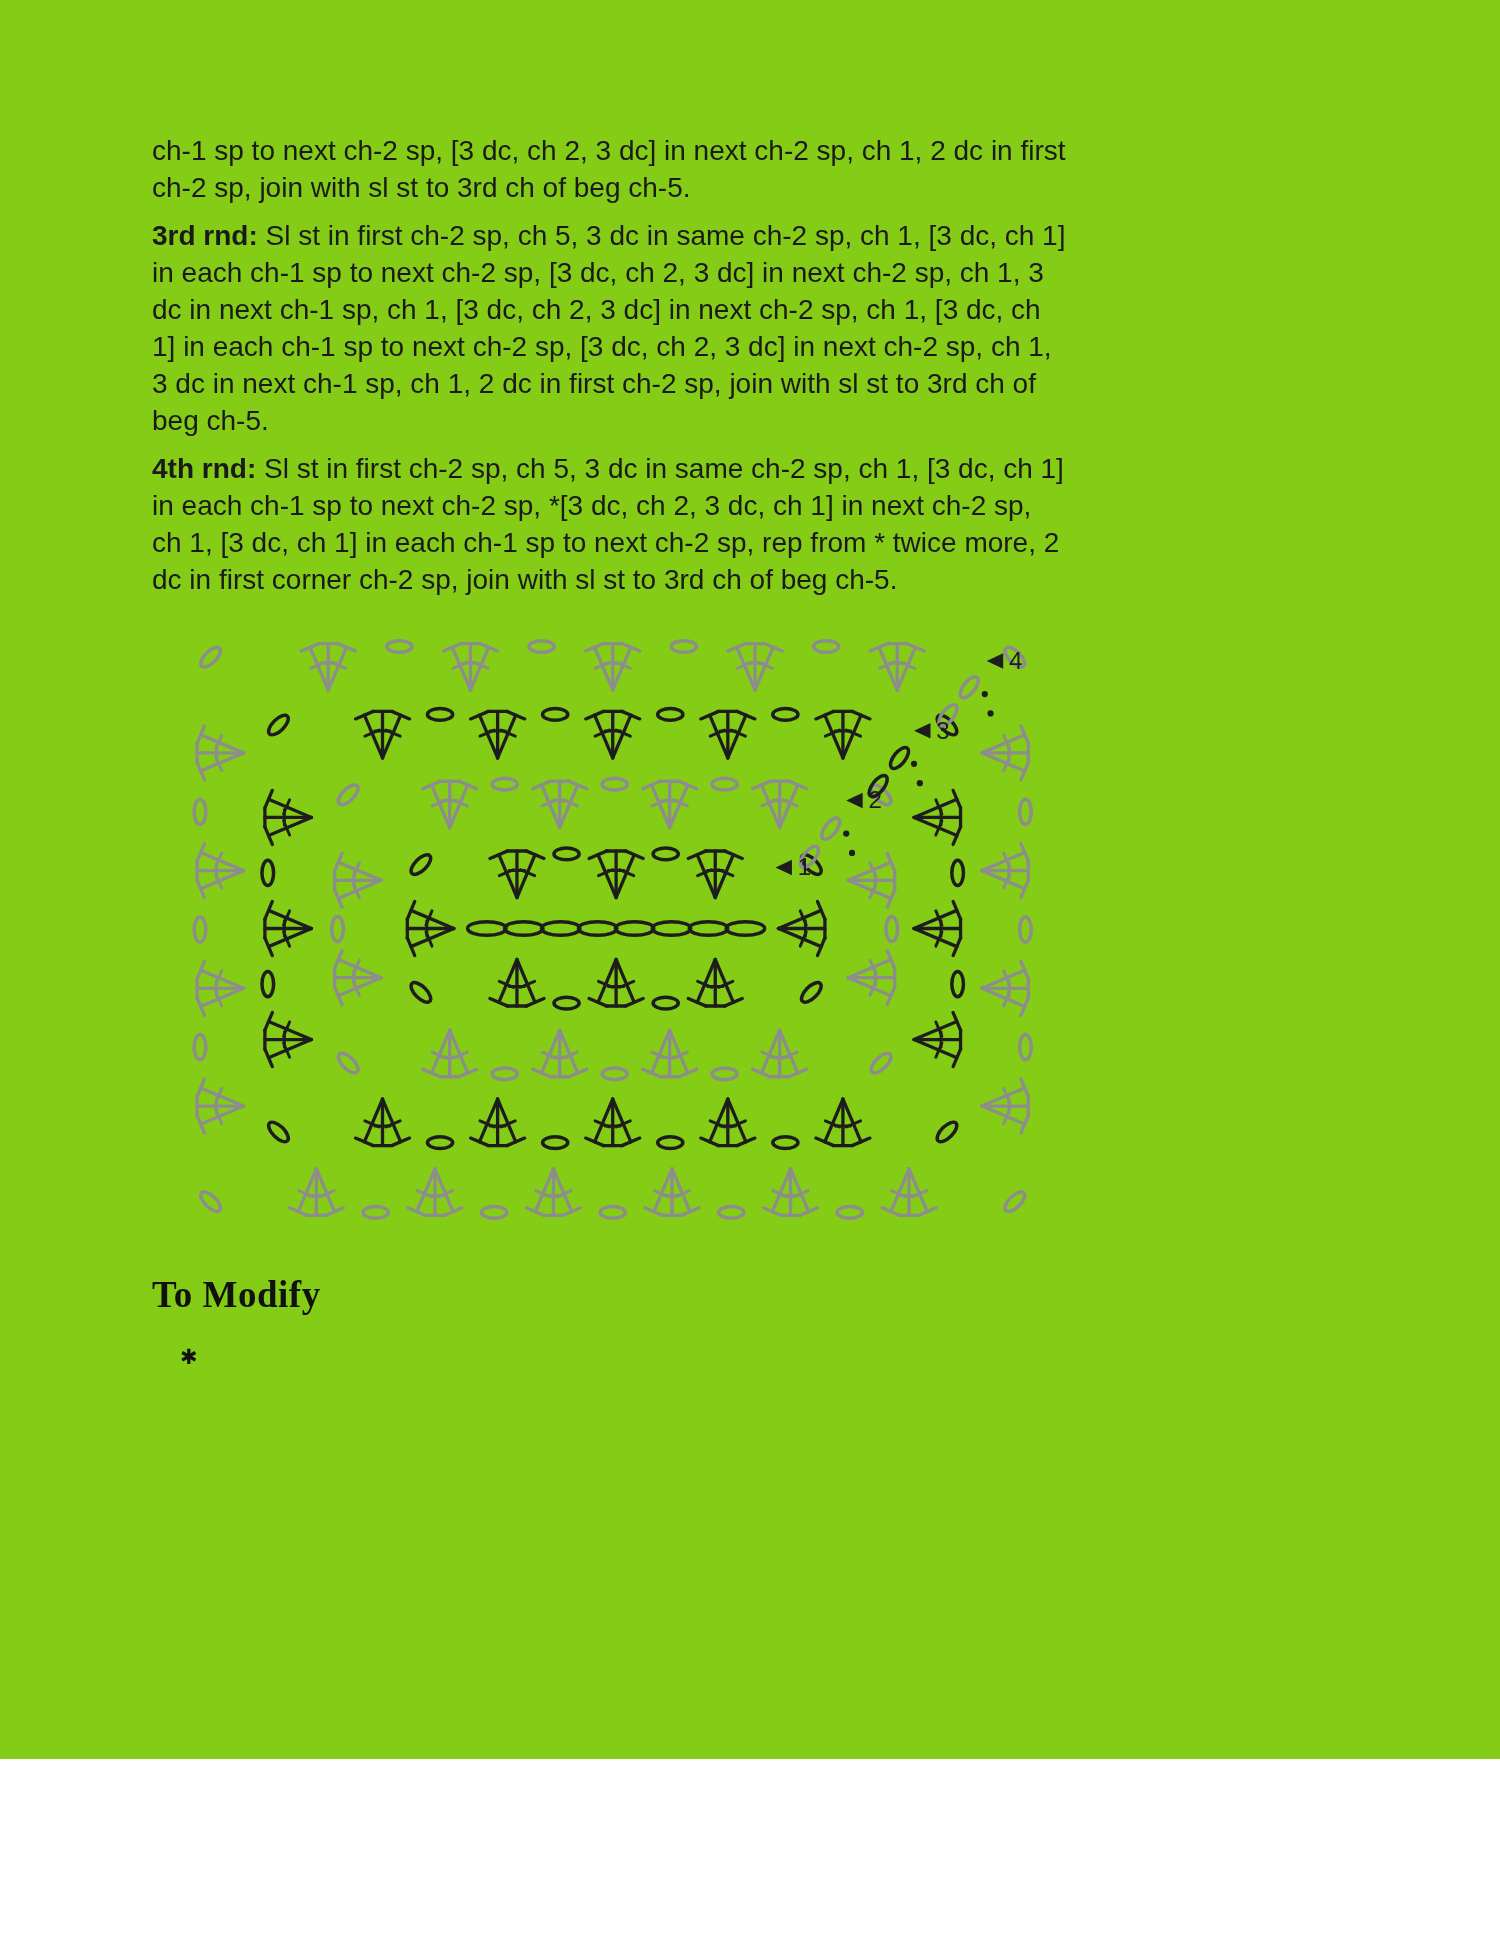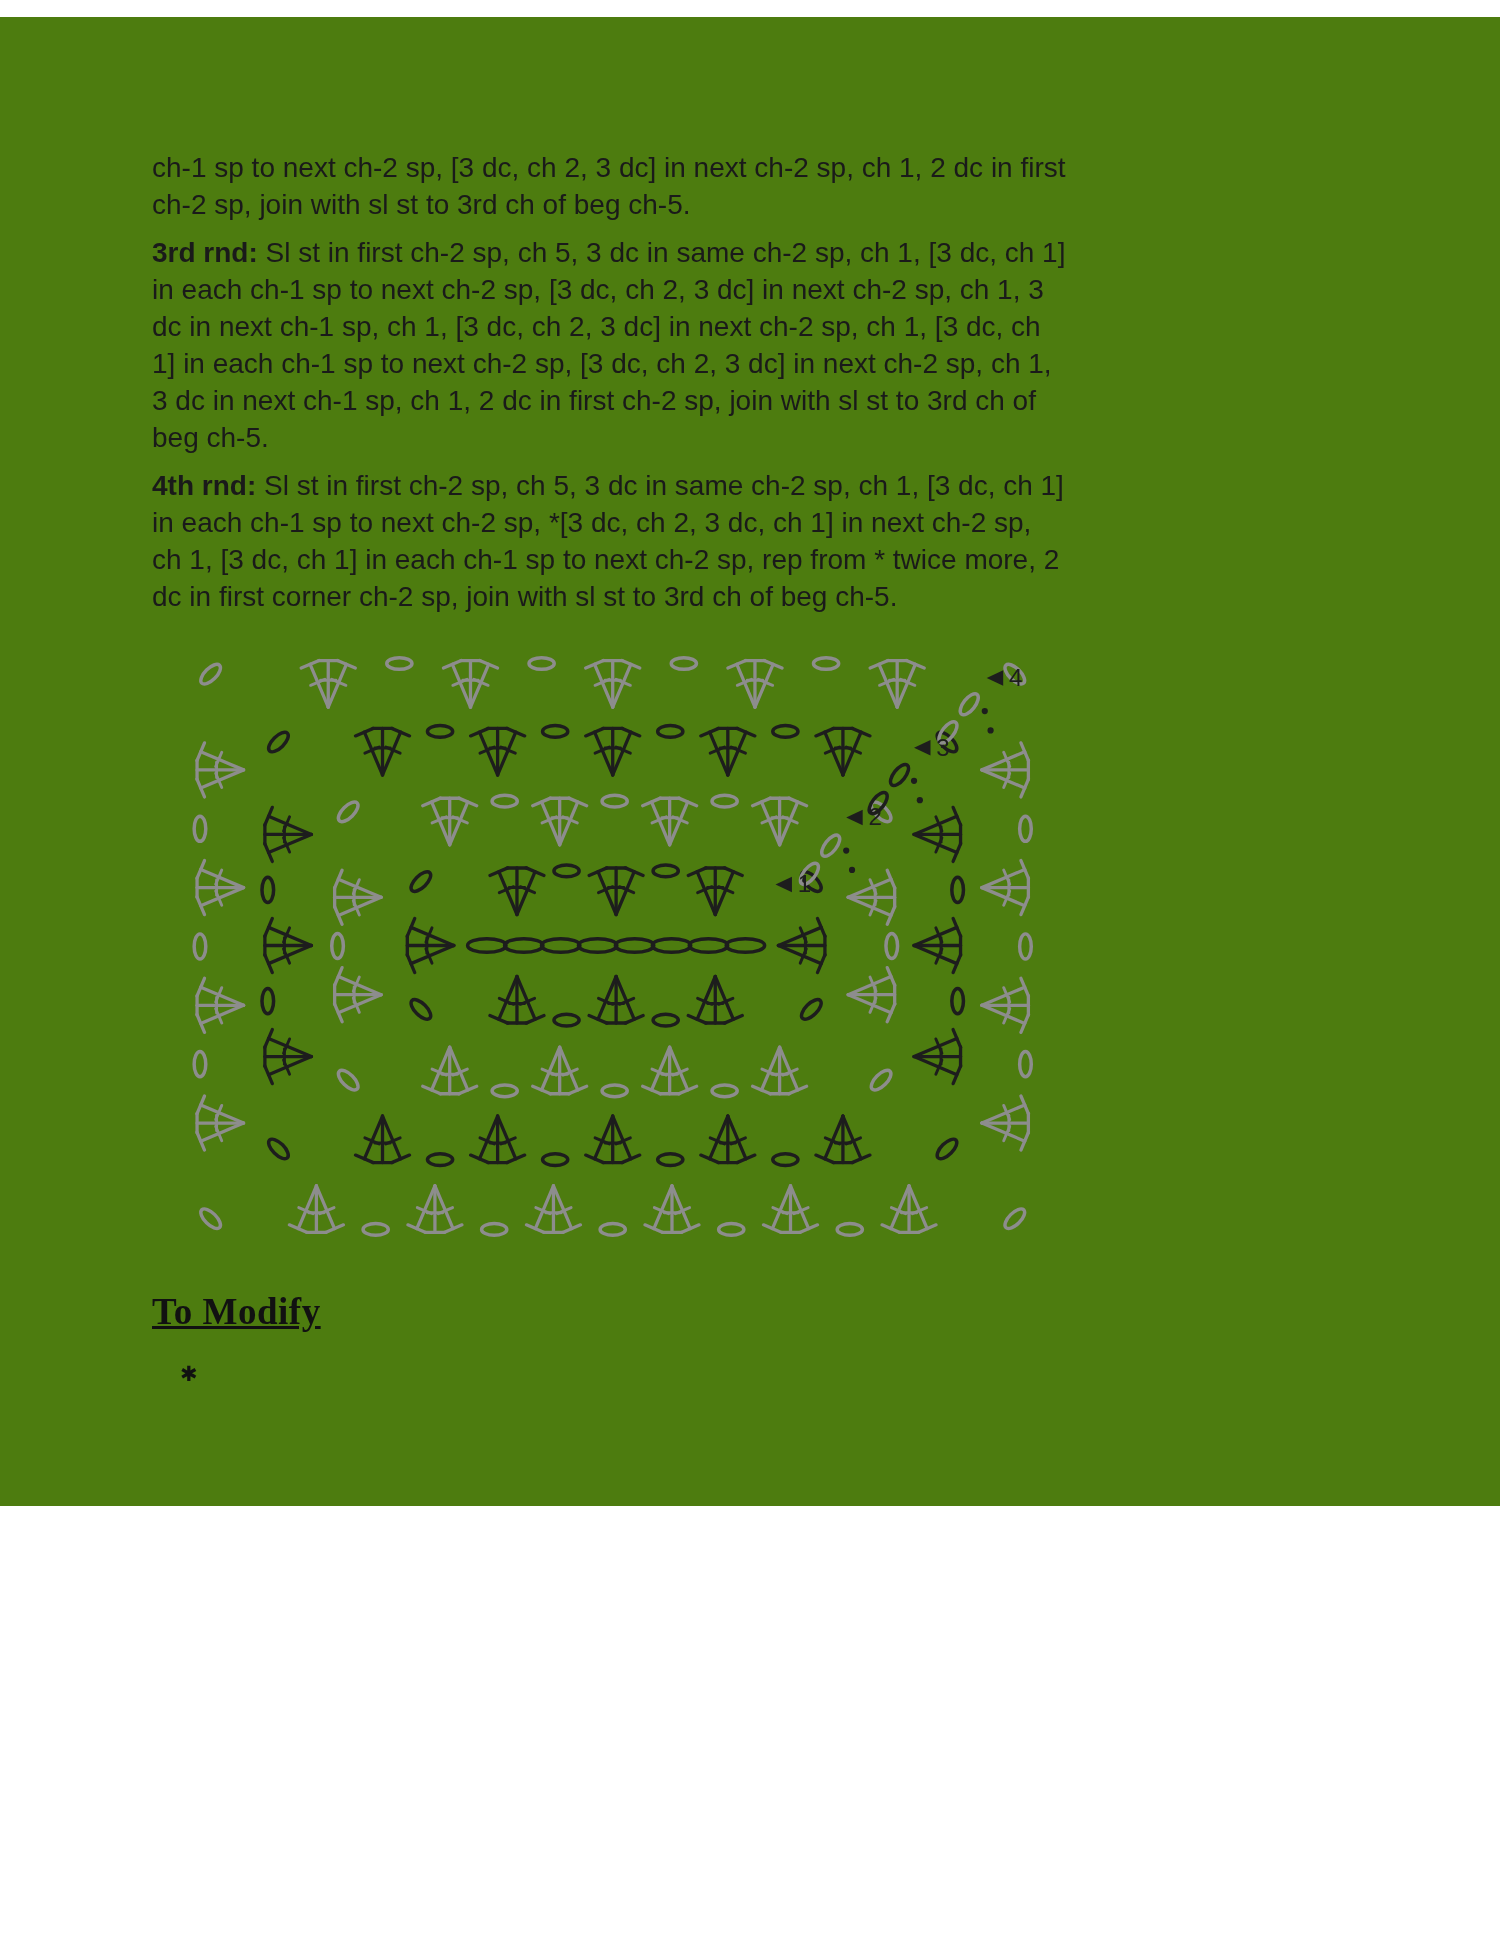--- a/index.html
+++ b/index.html
@@ -1,27 +1,27 @@
 <!DOCTYPE html>
 <html><head>
 <meta charset="utf-8">
 <style>
   html,body{margin:0;padding:0;background:#ffffff;}
   .page{
-    width:1500px;height:1489px;background:#4d7c0f;position:relative;
-    font-family:"Liberation Sans",sans-serif;color:#1a1a1a;overflow:hidden;margin-top:17px;
+    width:1500px;height:1759px;background:#84cc16;position:relative;
+    font-family:"Liberation Sans",sans-serif;color:#1a1a1a;overflow:hidden;
   }
   .content{padding:132px 150px 0 152px;}
   p.para{font-size:28px;line-height:37px;margin:0 0 11px 0;max-width:915px;text-align:left;}
   strong.rnd{font-weight:700;}
   .chart-wrap{margin:30px 0 0 16px;width:872px;}
   .chart-wrap svg{display:block;}
   h2.modify{
     font-family:"Liberation Serif",serif;font-size:37px;font-weight:700;
-    color:#111;margin:44px 0 24px 0;letter-spacing:0.5px;text-decoration:underline;
+    color:#111;margin:44px 0 24px 0;letter-spacing:0.5px;
   }
   .bullet{display:flex;align-items:baseline;gap:16px;font-size:28px;line-height:37px;margin-left:28px;color:#1a1a1a;}
   .bullet .glyph{font-size:21px;position:relative;top:-2px;color:#111;}
 </style>
 </head>
 <body>
 
 <div class="page">
   <div class="content">
 

